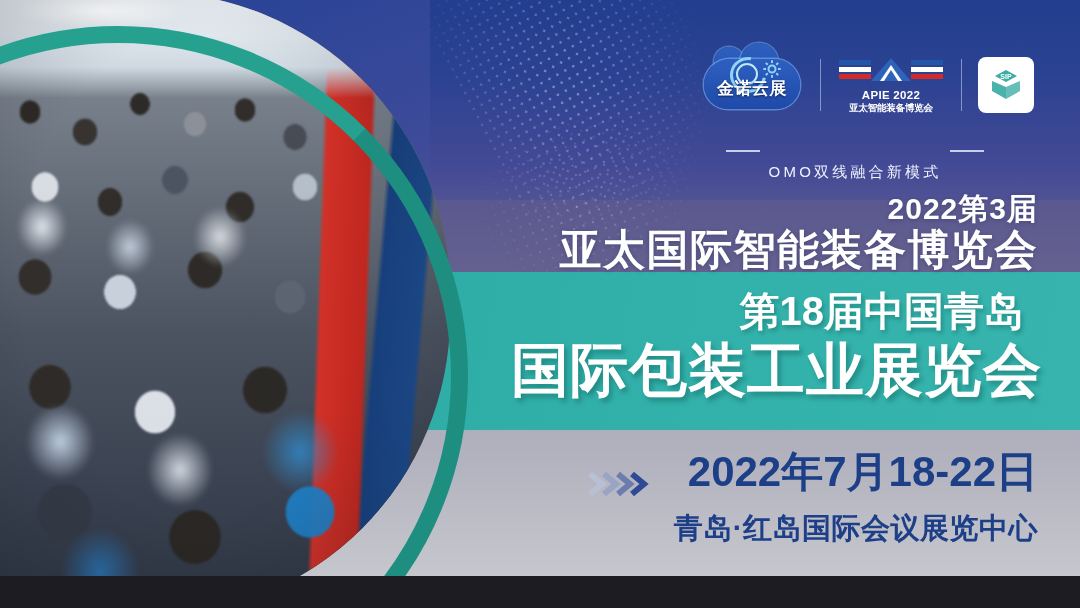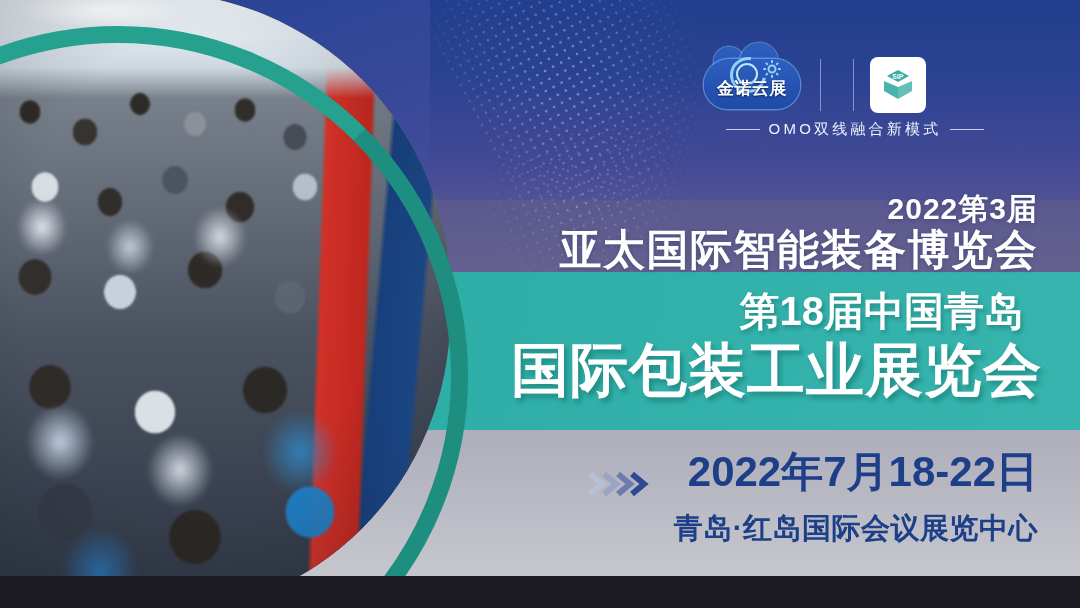--- a/index.html
+++ b/index.html
@@ -307,20 +307,21 @@
     width: 34px;
     background: rgba(225,232,250,.85);
     flex: 0 0 auto;
   }
   .omo-text {
     color: #eef2ff;
     font-size: 15px;
     font-weight: 500;
     letter-spacing: 3.2px;
     white-space: nowrap;
+    margin-top: 43px;
   }
 
   
   .head-a {
     position: absolute;
     right: 42px; top: 190px;
     text-align: right;
     color: #ffffff;
     font-size: 30px;
     font-weight: 700;
@@ -433,20 +434,37 @@
         <g fill="none" stroke="#8fd4f5" stroke-width="2.4">
           <circle cx="12" cy="12" r="4.2"></circle>
           <path d="M12 1.6v3.2M12 19.2v3.2M1.6 12h3.2M19.2 12h3.2M4.6 4.6l2.3 2.3M17.1 17.1l2.3 2.3M19.4 4.6l-2.3 2.3M6.9 17.1l-2.3 2.3"></path>
         </g>
       </svg>
       <div class="logo-text-cn">金诺云展</div>
     </div>
 
     <div class="logo-divider"></div>
 
+    <div class="logo-apie">
+      <div class="apie-mark">
+        <svg class="apie-stripes" viewBox="0 0 104 24">
+          <rect x="0" y="2" width="32" height="5" fill="#2455a8"></rect>
+          <rect x="0" y="9" width="32" height="5" fill="#ffffff"></rect>
+          <rect x="0" y="16" width="32" height="5" fill="#cf2b2b"></rect>
+          <rect x="72" y="2" width="32" height="5" fill="#2455a8"></rect>
+          <rect x="72" y="9" width="32" height="5" fill="#ffffff"></rect>
+          <rect x="72" y="16" width="32" height="5" fill="#cf2b2b"></rect>
+          <polygon points="52,0 72,23 32,23" fill="#2d63b8"></polygon>
+          <polygon points="52,7 63,23 41,23" fill="#ffffff"></polygon>
+          <polygon points="52,12 59,23 45,23" fill="#2d63b8"></polygon>
+        </svg>
+      </div>
+      <div class="apie-label">APIE 2022</div>
+      <div class="apie-sub">亚太智能装备博览会</div>
+    </div>
 
     <div class="logo-divider"></div>
 
     <div class="logo-box">
       <svg width="40" height="40" viewBox="0 0 40 40">
         <g fill="#3aada4">
           <polygon points="20,5 31,11 20,17 9,11"></polygon>
           <polygon points="6,16 20,22 20,34 6,26" opacity=".92"></polygon>
           <polygon points="34,16 20,22 20,34 34,26" opacity=".78"></polygon>
         </g>

